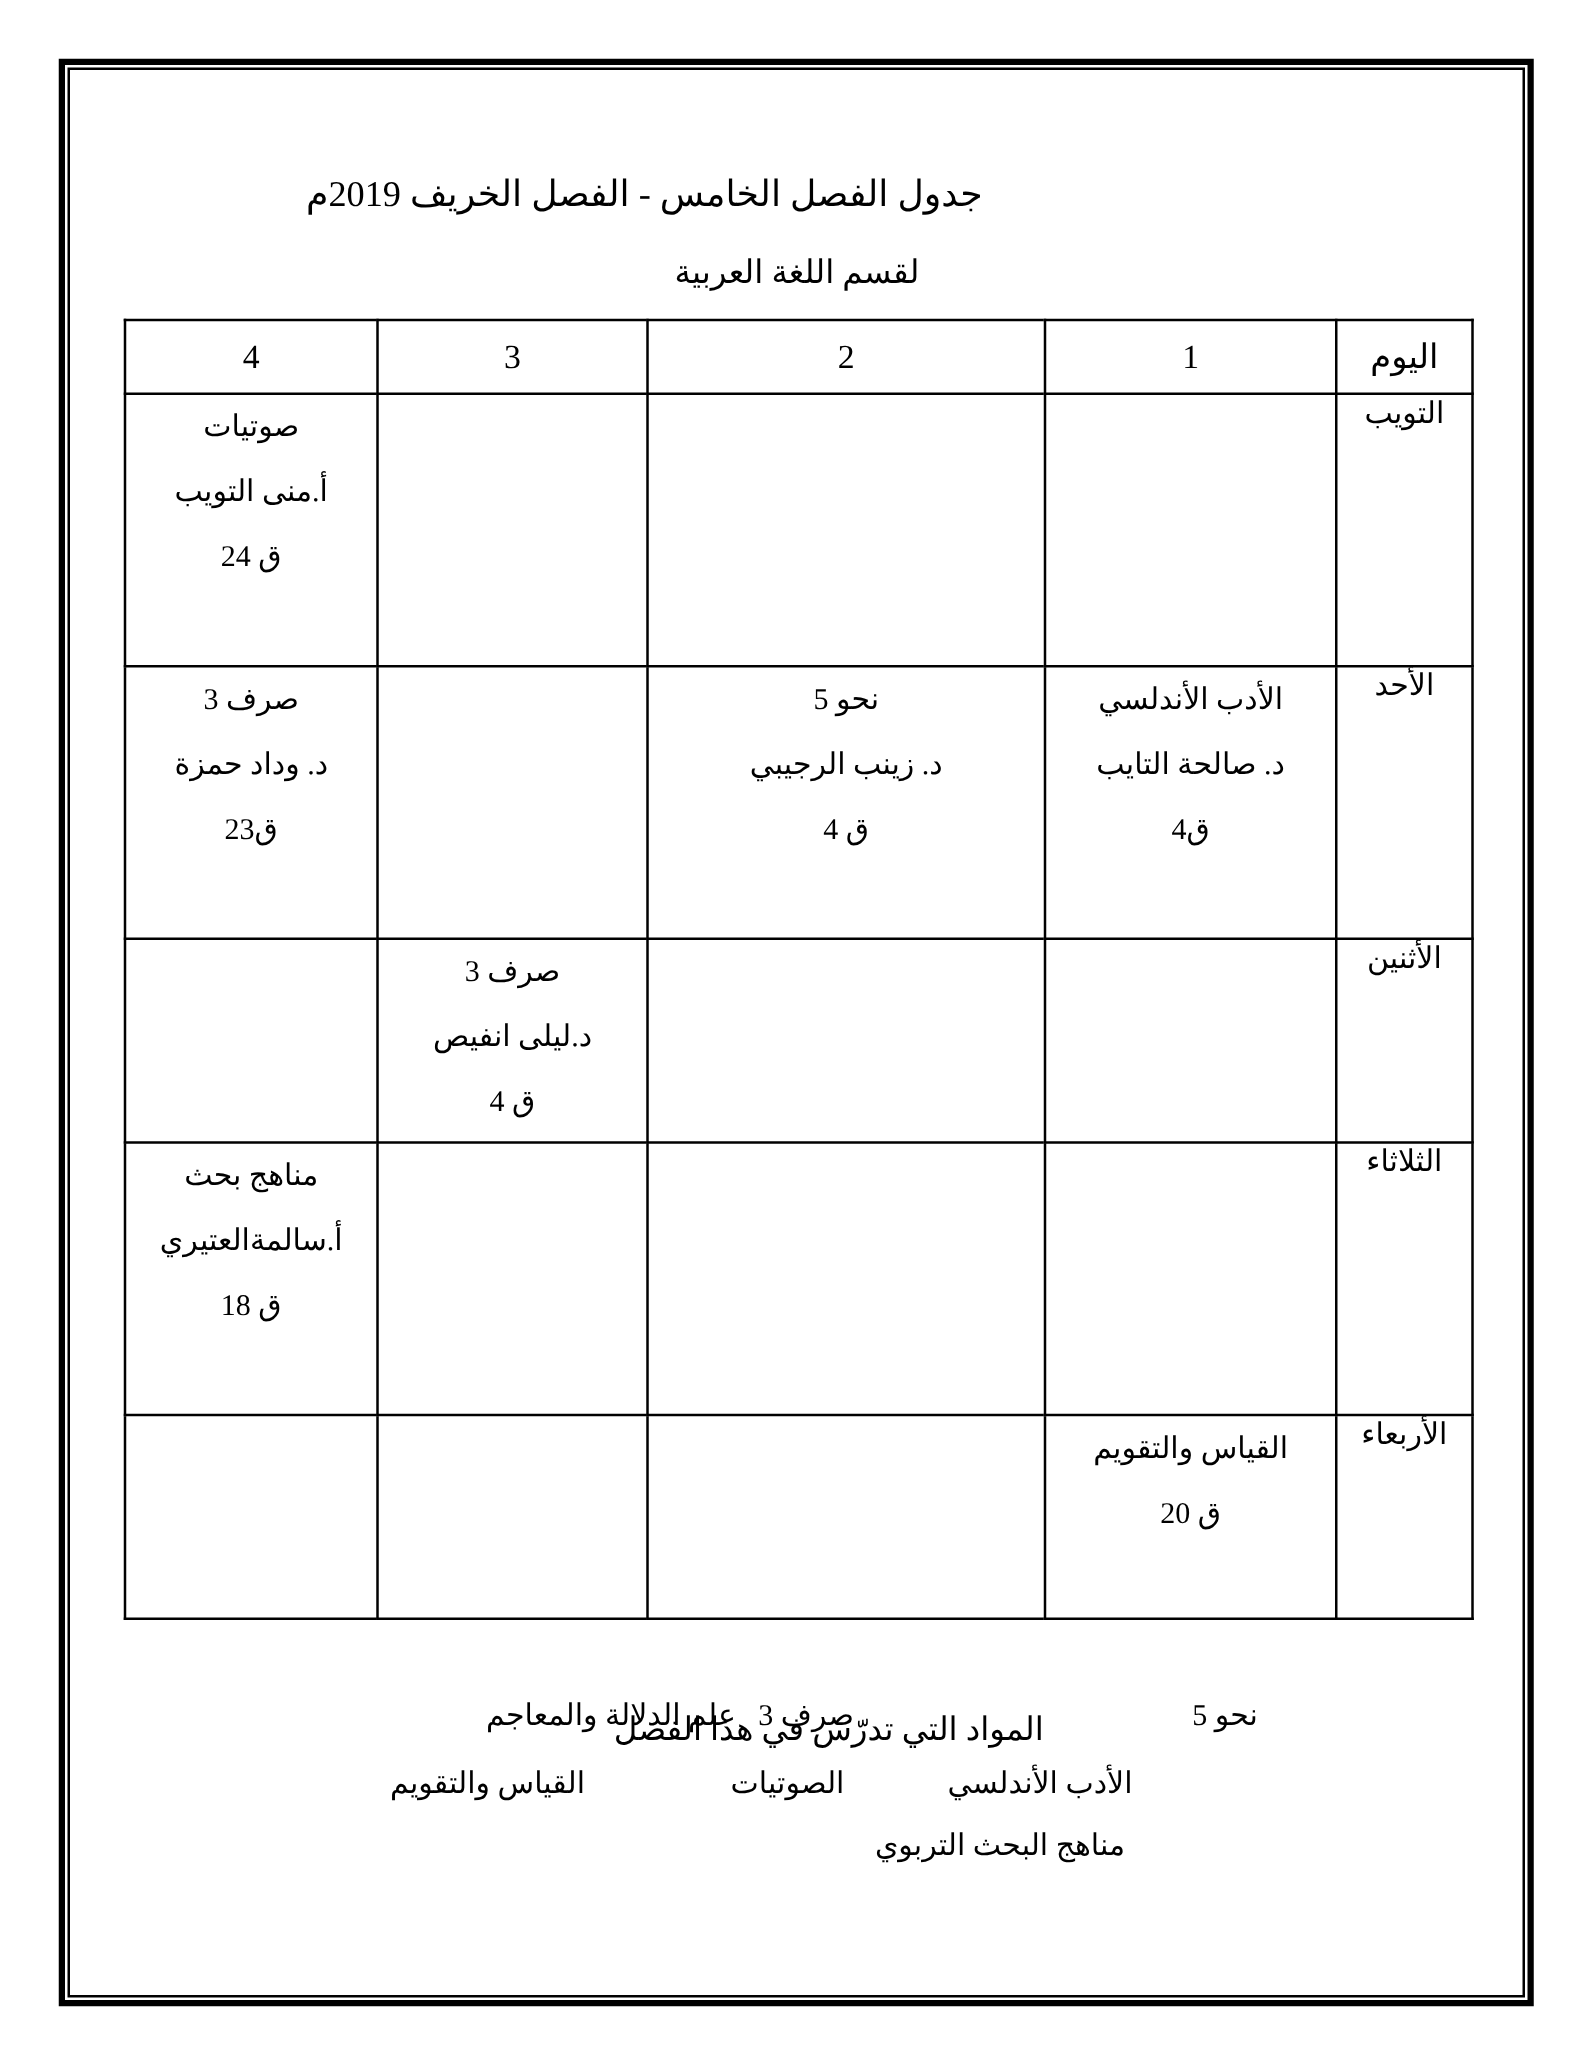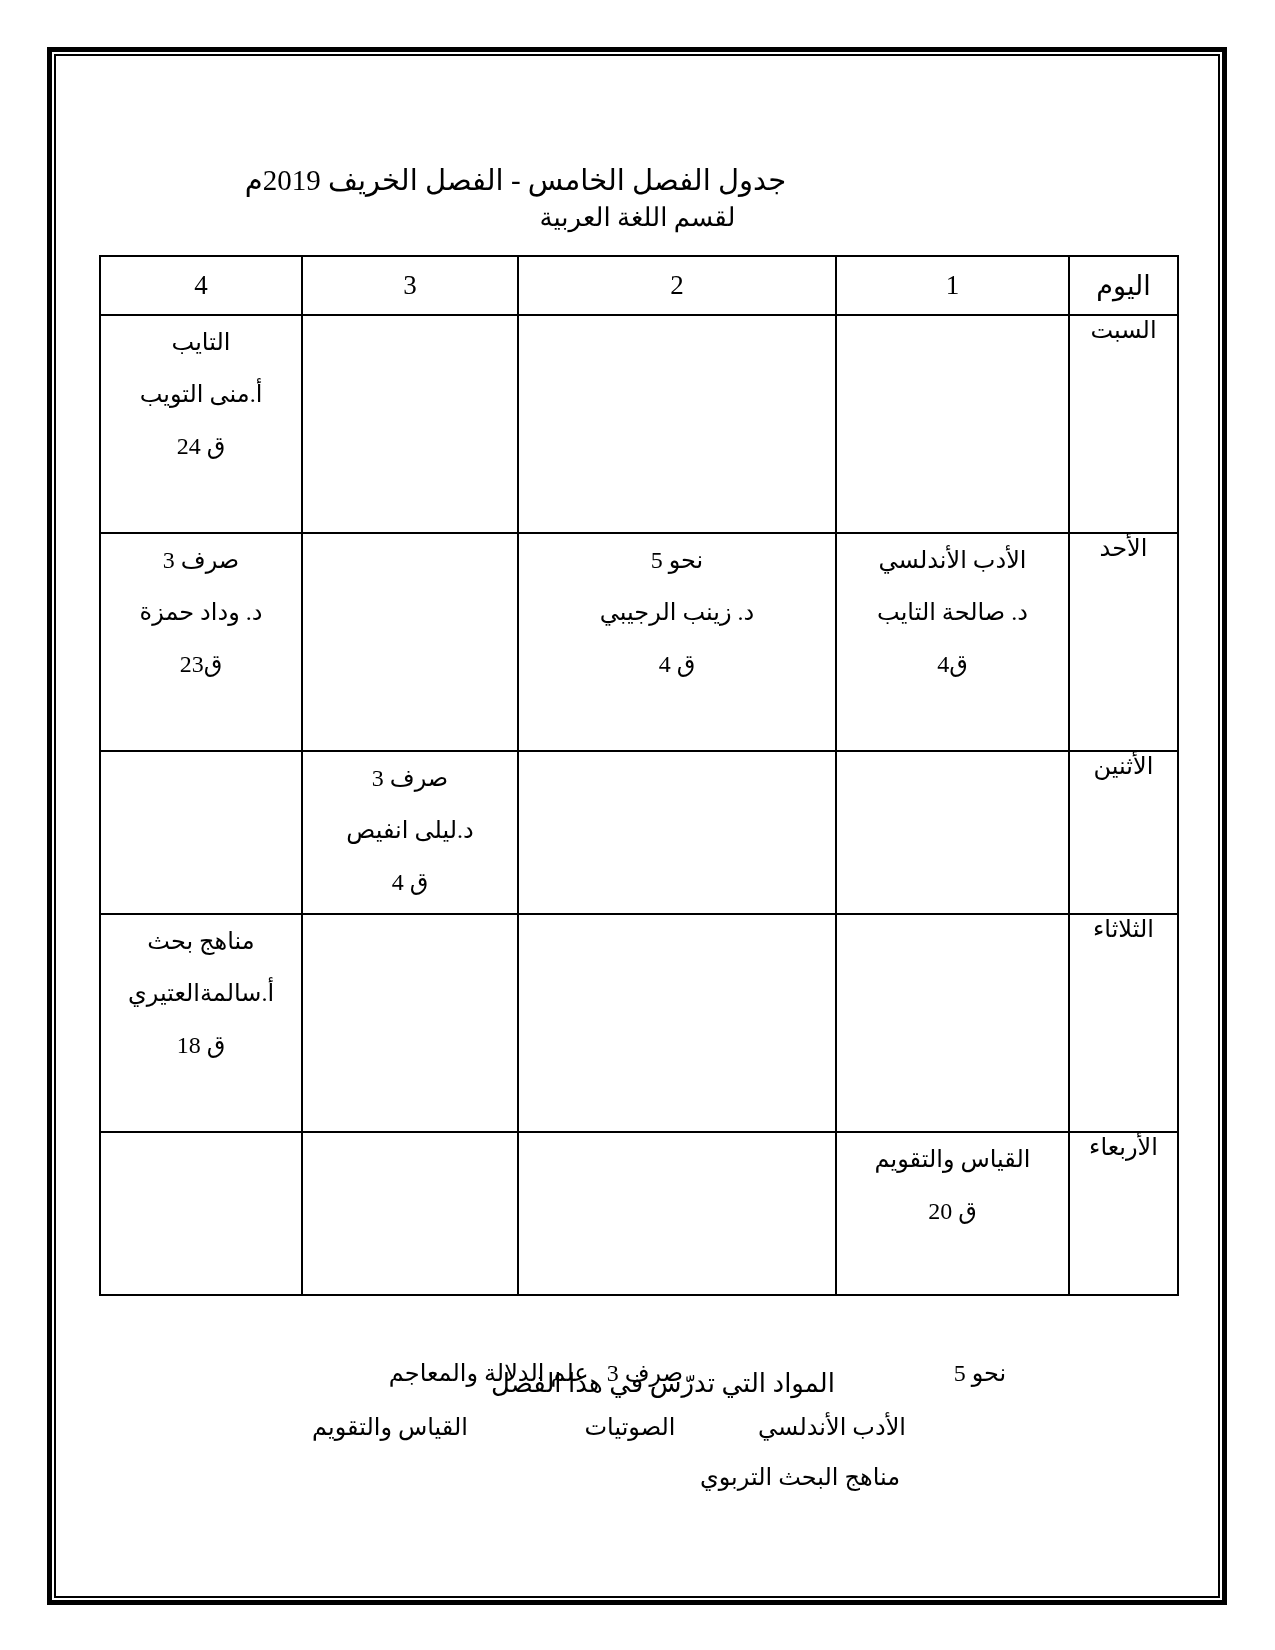--- a/index.html
+++ b/index.html
@@ -28,21 +28,21 @@
     box-sizing: border-box;
   }
   .frame-inner {
     position: absolute;
     inset: 2px;
     border: 2px solid #000;
   }
   .doc-title {
     position: absolute;
     left: 0;
-    top: 152px;
+    top: 128px;
     width: 1031px;
     text-align: center;
     font-size: 29px;
     line-height: 56px;
     white-space: nowrap;
   }
   .doc-subtitle {
     position: absolute;
     left: 0;
     top: 192px;
@@ -133,26 +133,26 @@
     <tbody>
         <tr style="height:59px">
       <th class="day-h">اليوم</th>
       <th>1</th>
       <th>2</th>
       <th>3</th>
       <th>4</th>
     </tr>
 
     <tr style="height:218px">
-      <td class="day-cell">السبت</td>
-      <td></td>
-      <td></td>
-      <td></td>
-      <td>
-        <div class="cl">التايب</div>
+      <td class="day-cell">التويب</td>
+      <td></td>
+      <td></td>
+      <td></td>
+      <td>
+        <div class="cl">صوتيات</div>
         <div class="cl">أ.منى التويب</div>
         <div class="cl">ق 24</div>
       </td>
     </tr>
 
     <tr style="height:218px">
       <td class="day-cell">الأحد</td>
       <td>
         <div class="cl">الأدب الأندلسي</div>
         <div class="cl">د. صالحة التايب</div>

